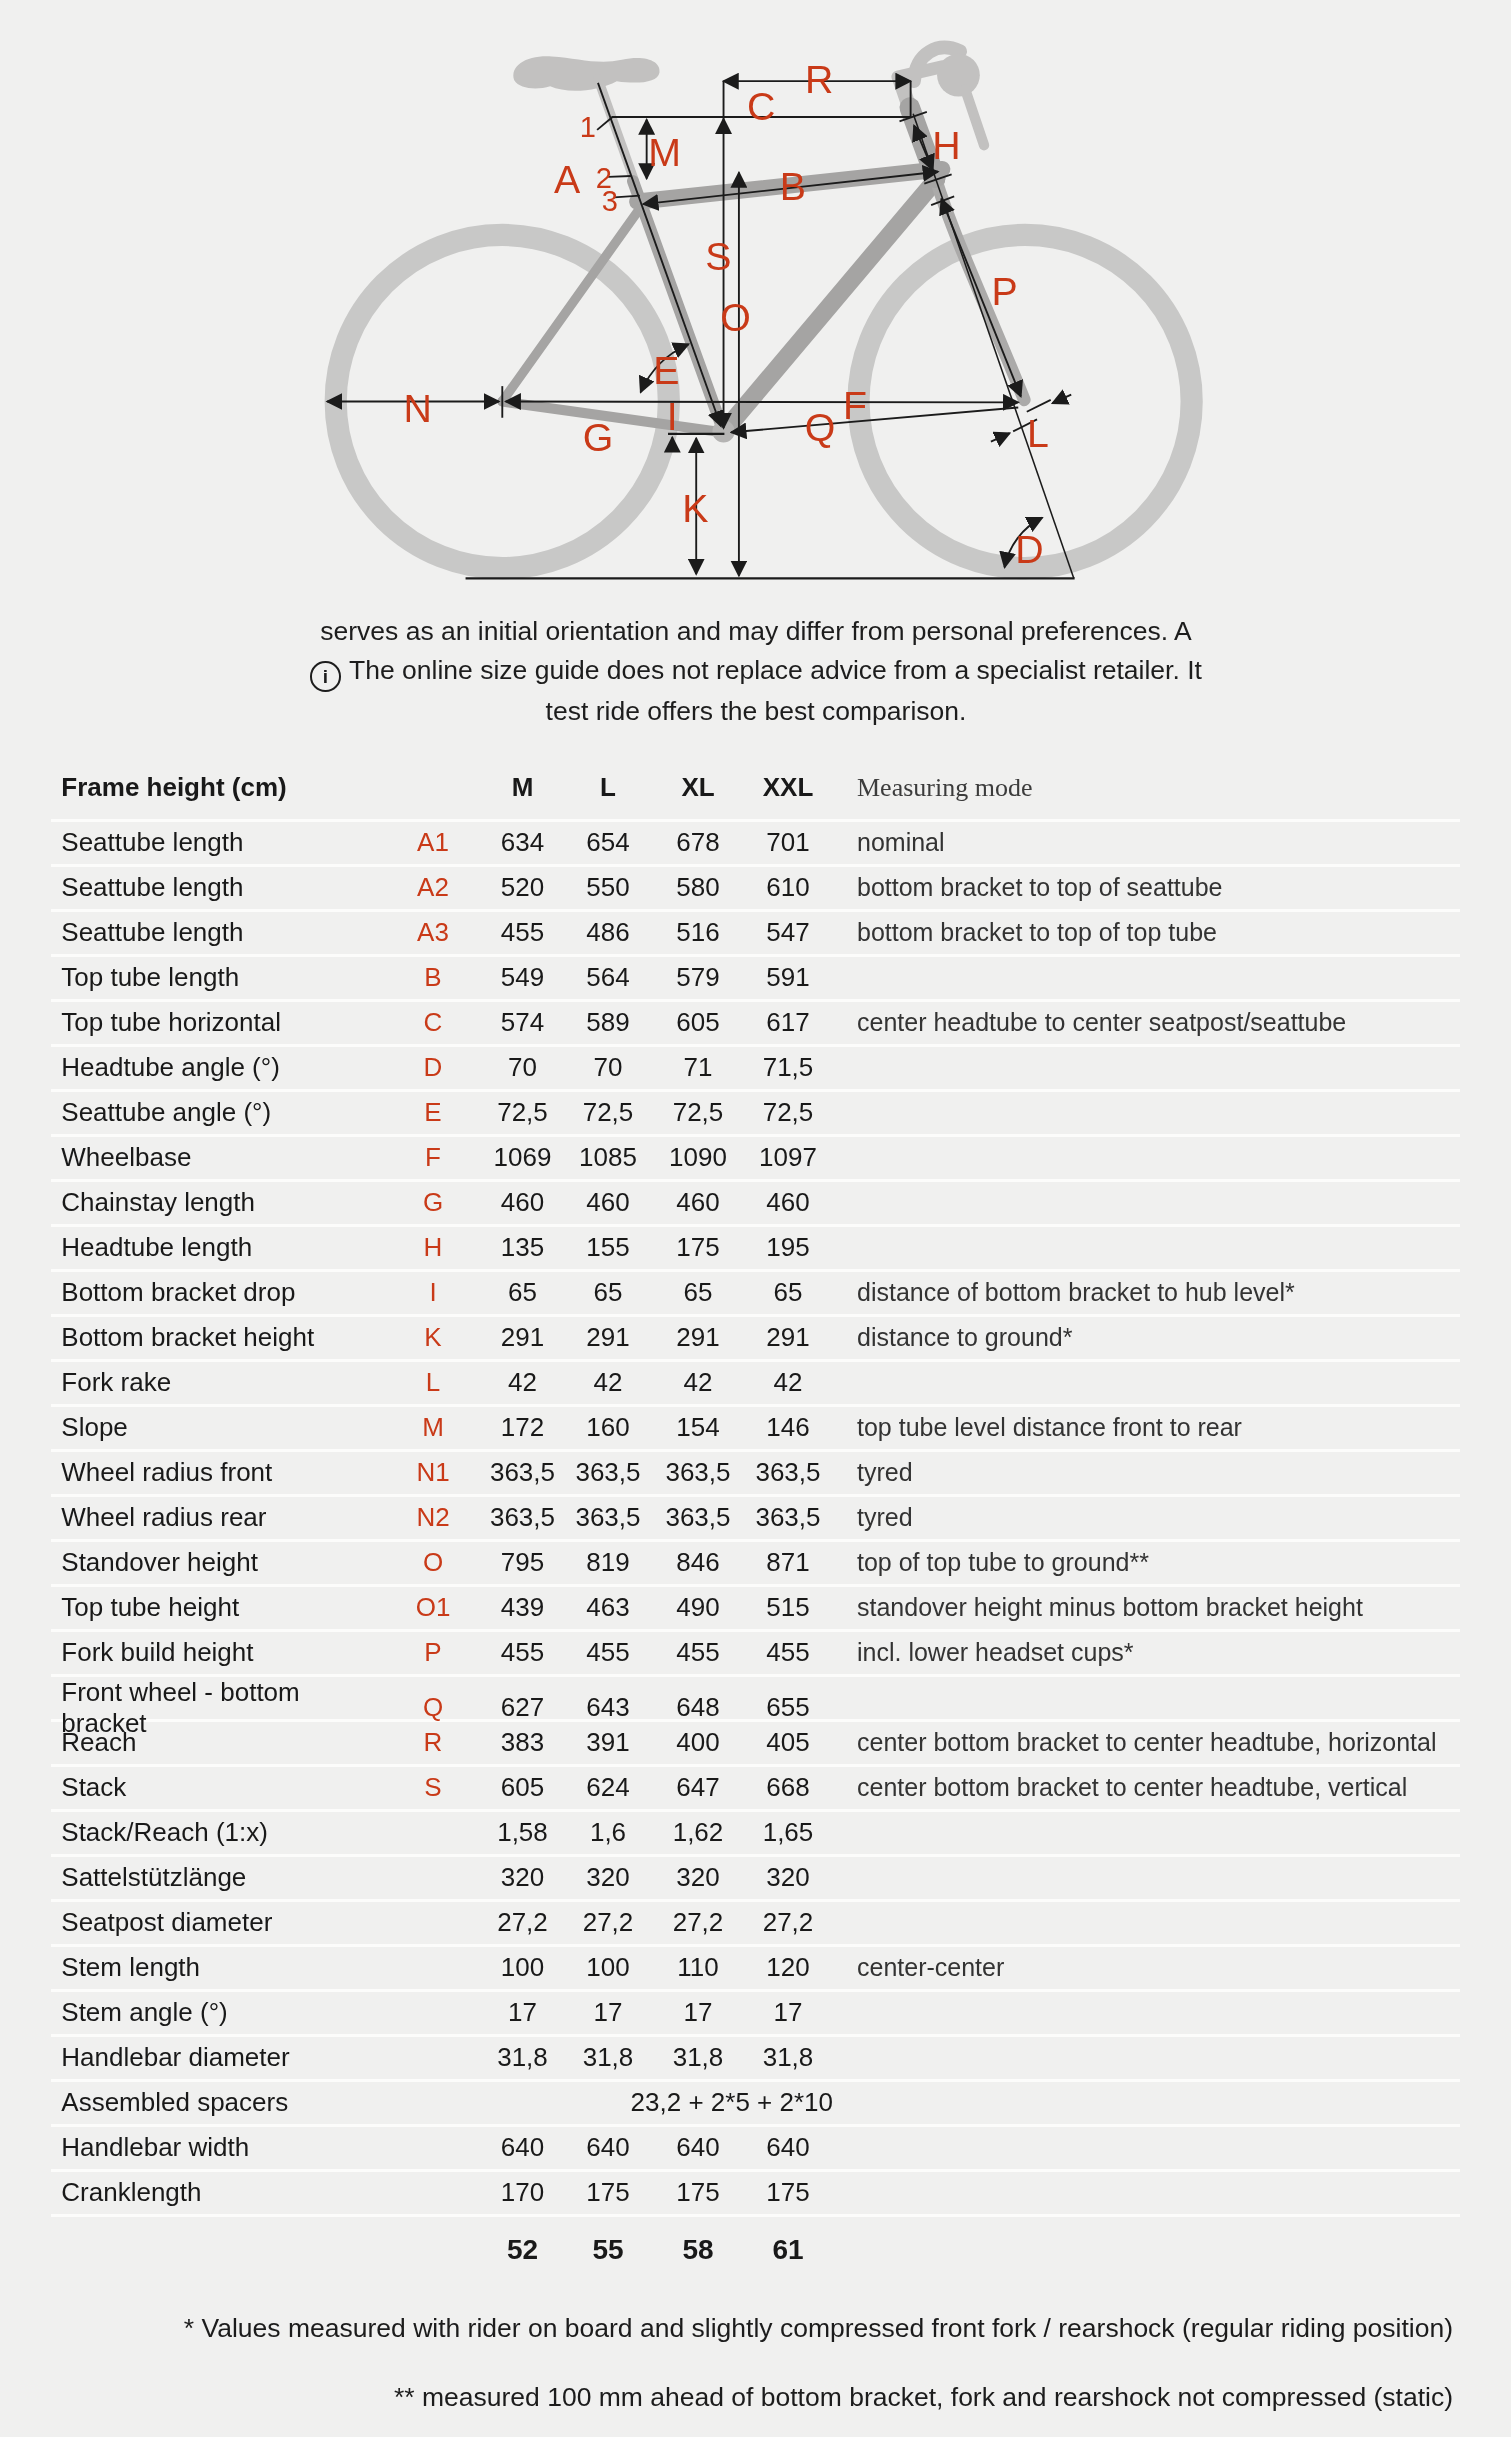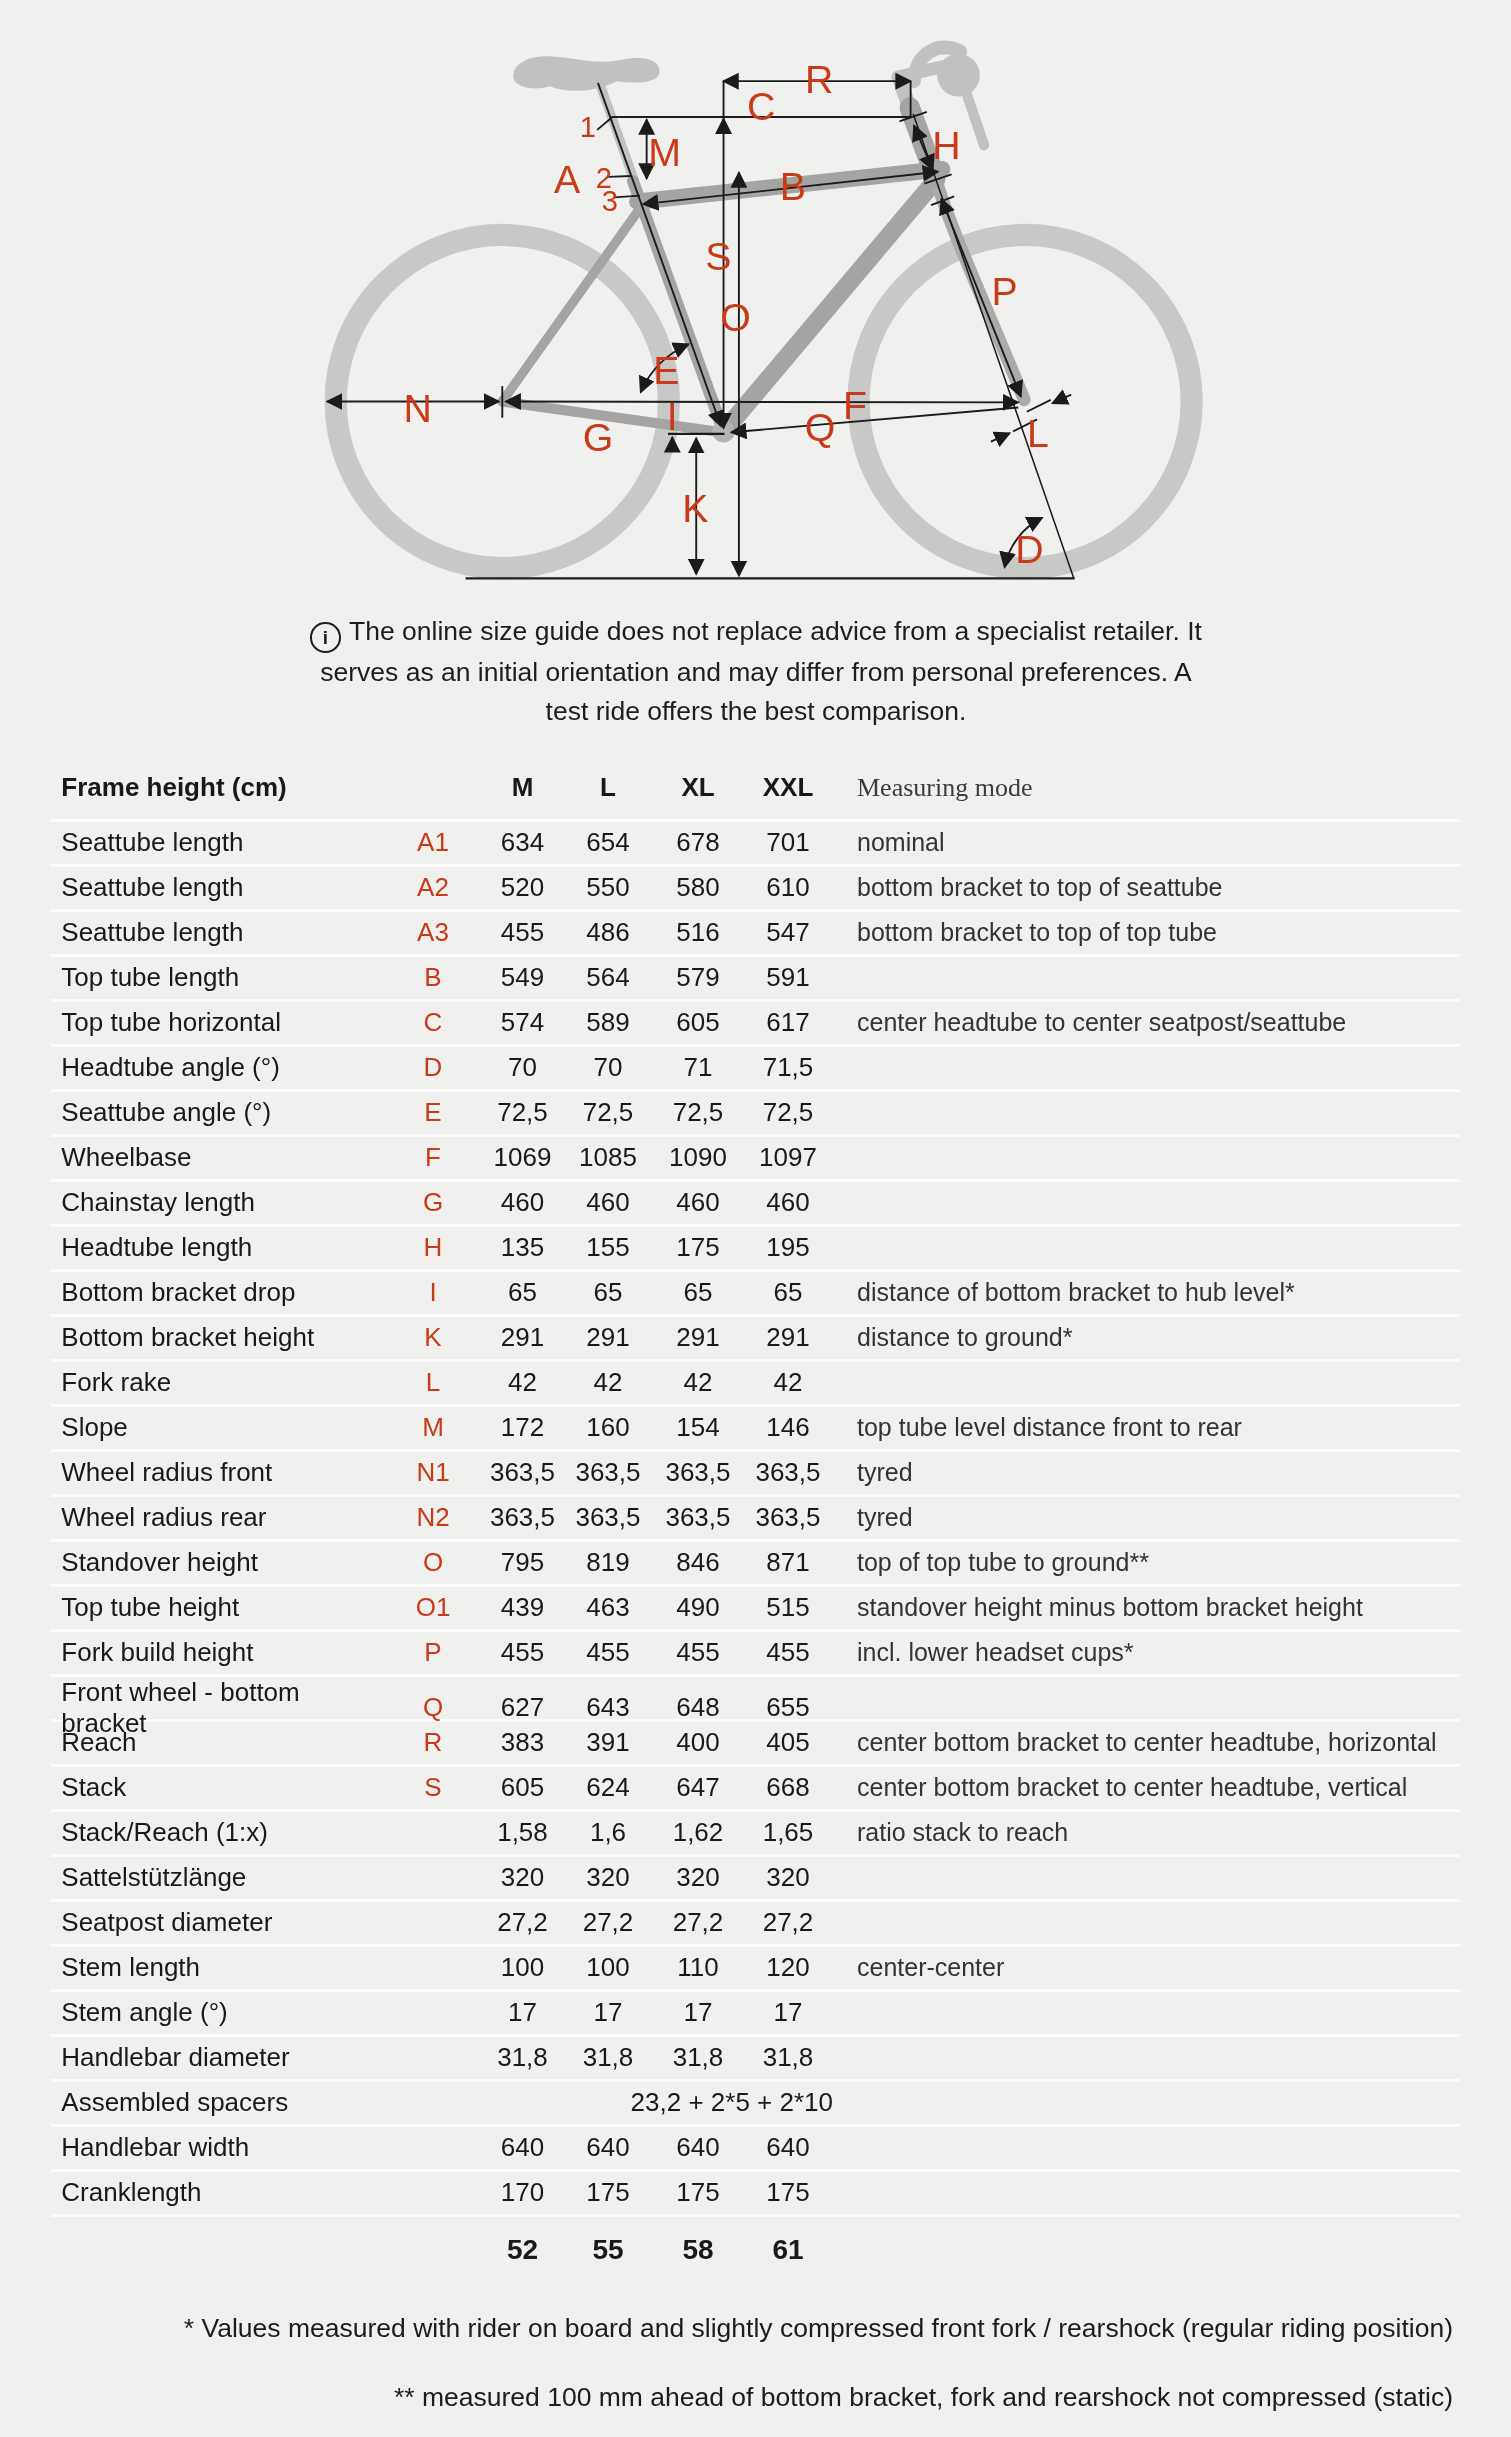--- a/index.html
+++ b/index.html
@@ -149,22 +149,22 @@
           <text x="960" y="516" font-size="46">Q</text>
           <text x="1001" y="491" font-size="46">F</text>
           <text x="1215" y="523" font-size="46">L</text>
           <text x="814" y="611" font-size="46">K</text>
           <text x="1205" y="659" font-size="46">D</text>
         </g>
     </svg>
   </div>
 
   <div class="info">
+    <div class="info-line">serves as an initial orientation and may differ from personal preferences. A</div>
     <div class="info-line"><span class="info-icon">i</span><span>The online size guide does not replace advice from a specialist retailer. It</span></div>
-    <div class="info-line">serves as an initial orientation and may differ from personal preferences. A</div>
     <div class="info-line">test ride offers the best comparison.</div>
   </div>
 
   <div class="geo-table">
     <div class="grid-row thead">
       <div class="c-label">Frame height (cm)</div>
       <div class="c-letter"></div>
       <div class="c-size">M</div>
       <div class="c-size">L</div>
       <div class="c-size">XL</div>
@@ -370,21 +370,20 @@
           <div class="c-val">668</div>
           <div class="c-mode">center bottom bracket to center headtube, vertical</div>
         </div>
         <div class="grid-row row">
           <div class="c-label">Stack/Reach (1:x)</div>
           <div class="c-letter"></div>
           <div class="c-val">1,58</div>
           <div class="c-val">1,6</div>
           <div class="c-val">1,62</div>
           <div class="c-val">1,65</div>
-          <div class="c-mode">ratio stack to reach</div>
         </div>
         <div class="grid-row row">
           <div class="c-label">Sattelstützlänge</div>
           <div class="c-letter"></div>
           <div class="c-val">320</div>
           <div class="c-val">320</div>
           <div class="c-val">320</div>
           <div class="c-val">320</div>
           <div class="c-mode"></div>
         </div>

